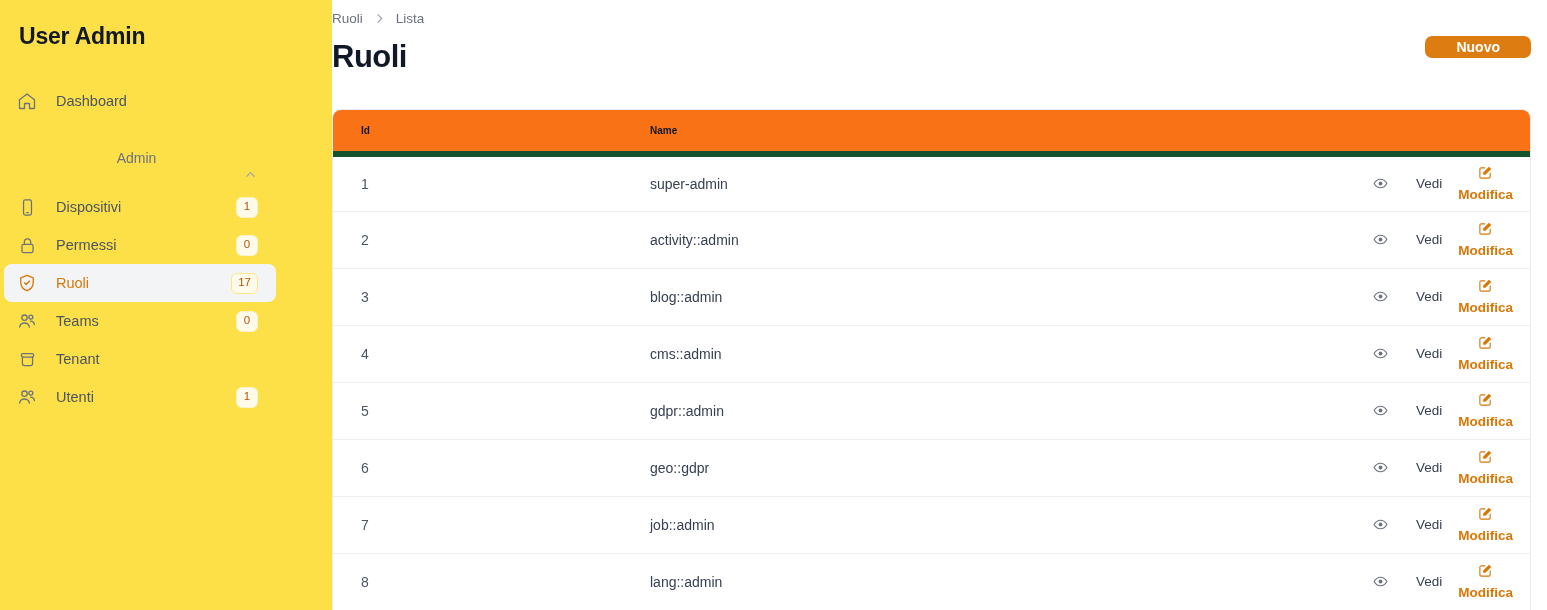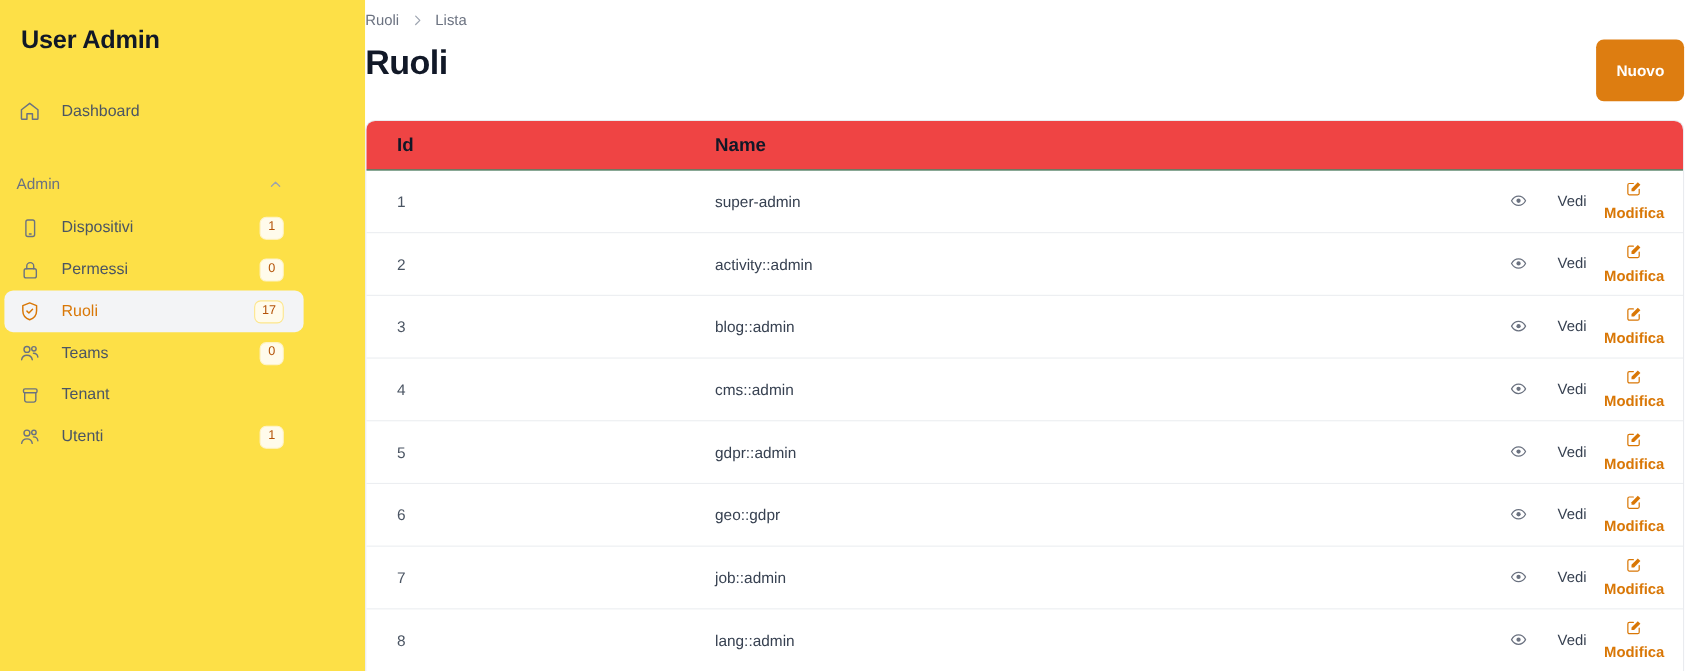--- a/index.html
+++ b/index.html
@@ -88,20 +88,21 @@
     color: #b45309;
   }
 
   .section-head {
     display: flex;
     align-items: center;
     height: 34px;
     padding: 0 18px 0 11px;
     margin: 24px 52px 4px 0;
     margin-top: 30px;
+    flex-direction: column;
   }
   .section-head .slbl {
     font-size: 14px;
     color: #6b7280;
   }
   .section-head .chev {
     margin-left: auto;
     color: #9ca3af;
     width: 16px; height: 16px;
     display: flex; align-items: center; justify-content: center;
@@ -155,47 +156,47 @@
   .new-btn {
     position: absolute;
     right: 16px;
     top: 36px;
     background: #dd7d11;
     color: #ffffff;
     font-size: 14px;
     font-weight: 600;
     border: none;
     border-radius: 7px;
-    height: 56px;
-    padding: 0 18px;
+    height: 22px;
+    padding: 0 31px;
     cursor: pointer;
     font-family: "Liberation Sans", sans-serif;
   }
 
   .card {
     position: absolute;
     left: 0;
     right: 16px;
     top: 109px;
     border: 1px solid #e9ebef;
     border-radius: 9px;
     background: #ffffff;
     overflow: hidden;
     height: 520px;
   }
   table { width: 100%; border-collapse: collapse; table-layout: fixed; }
   thead th {
-    background: #ef4444;
+    background: #f97316;
     text-align: left;
-    font-size: 17px;
+    font-size: 10px;
     font-weight: 700;
     color: #111827;
     height: 44px;
     padding: 0 0 0 0;
-    border-bottom: 1px solid #14532d;
+    border-bottom: 6px solid #14532d;
   }
   th.c-id   { width: 317px; padding-left: 28px; }
   th.c-name { width: auto;  padding-left: 0; }
   th.c-act  { width: 240px; }
 
   tbody td {
     height: 57px;
     font-size: 14px;
     color: #374151;
     border-bottom: 1px solid #eceef1;

